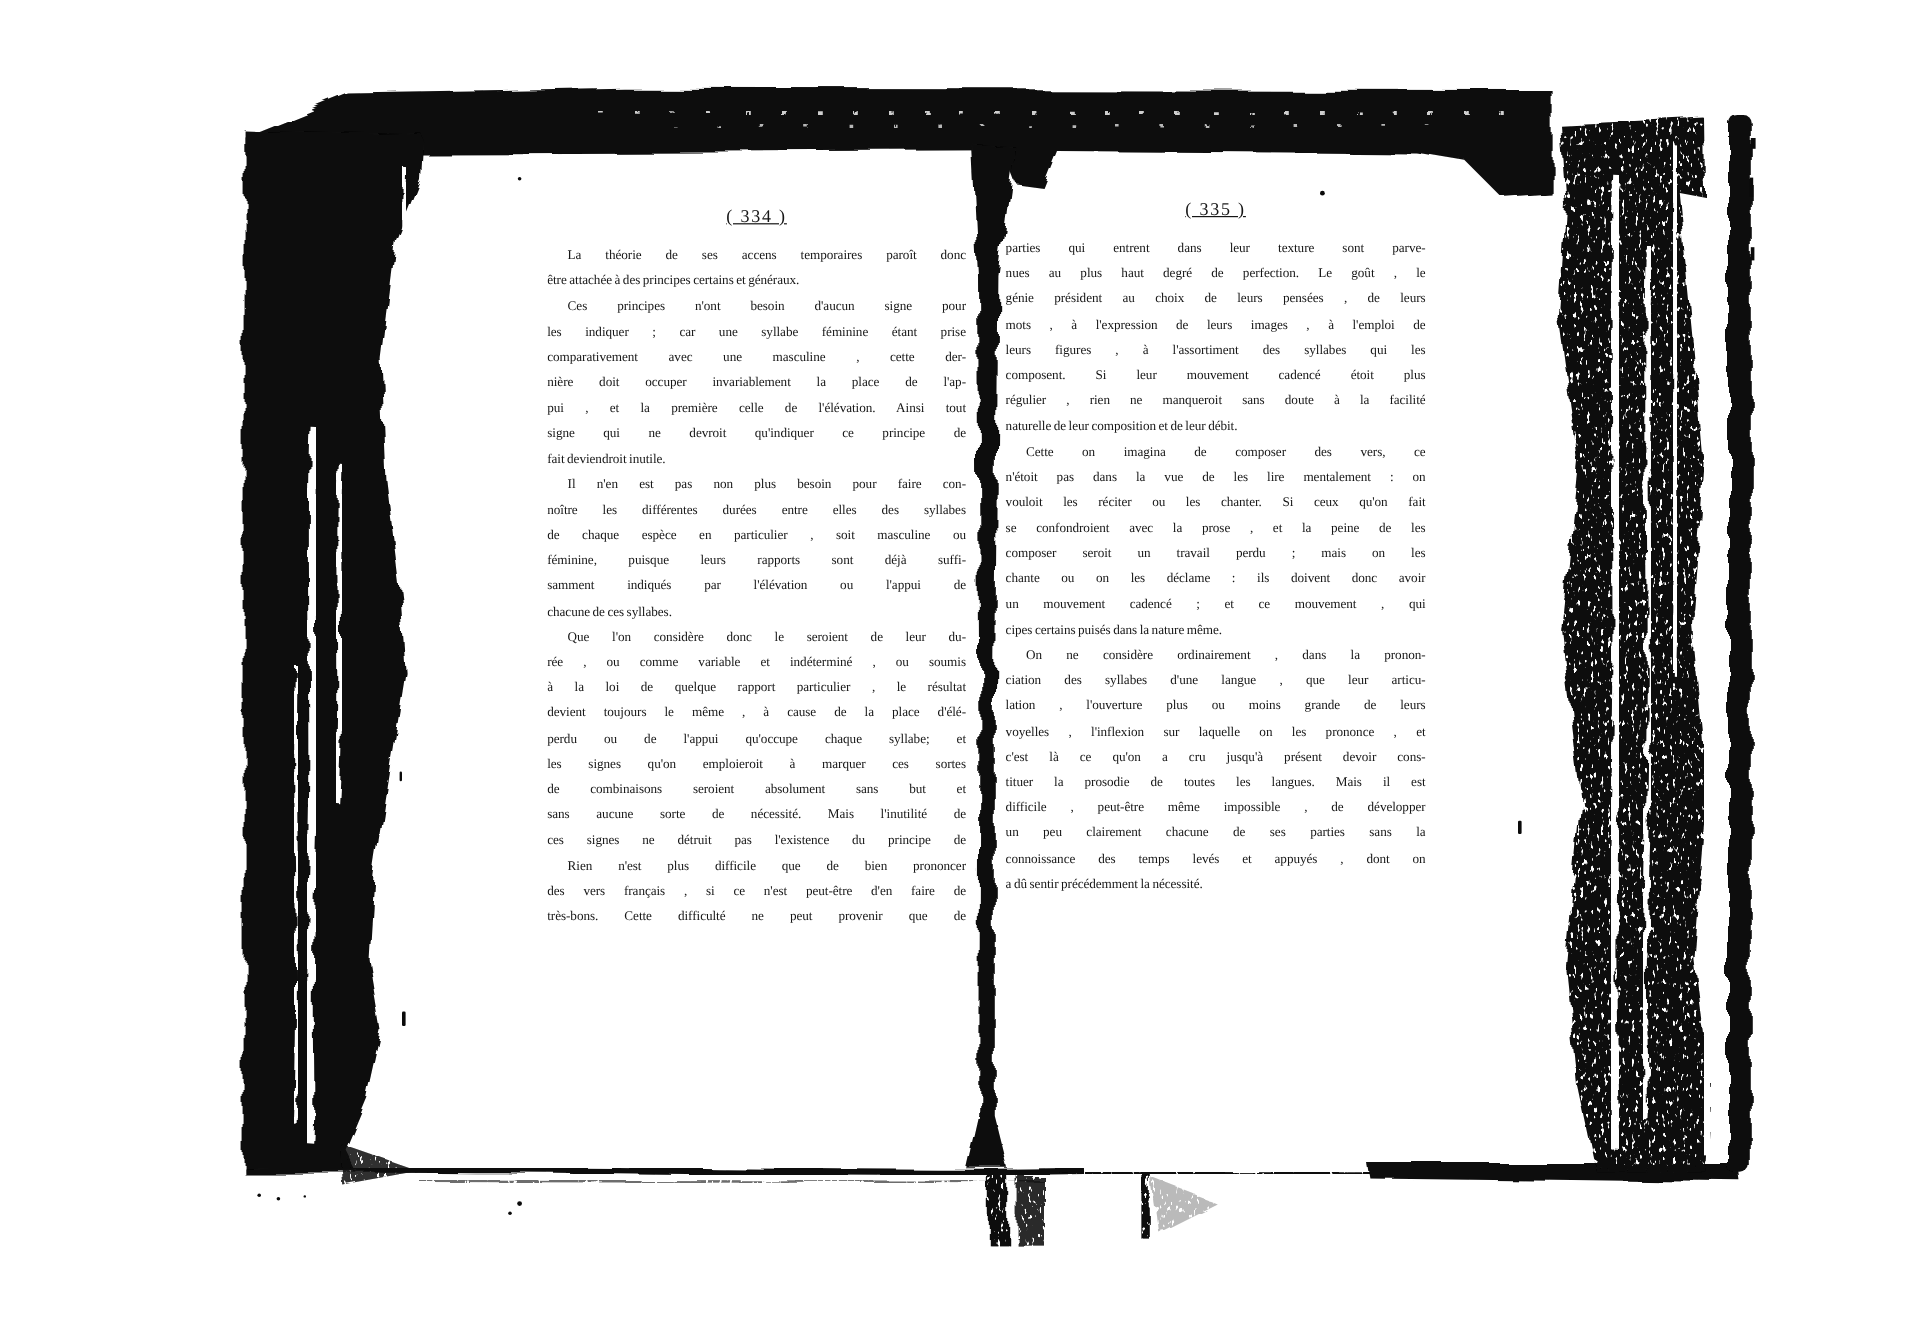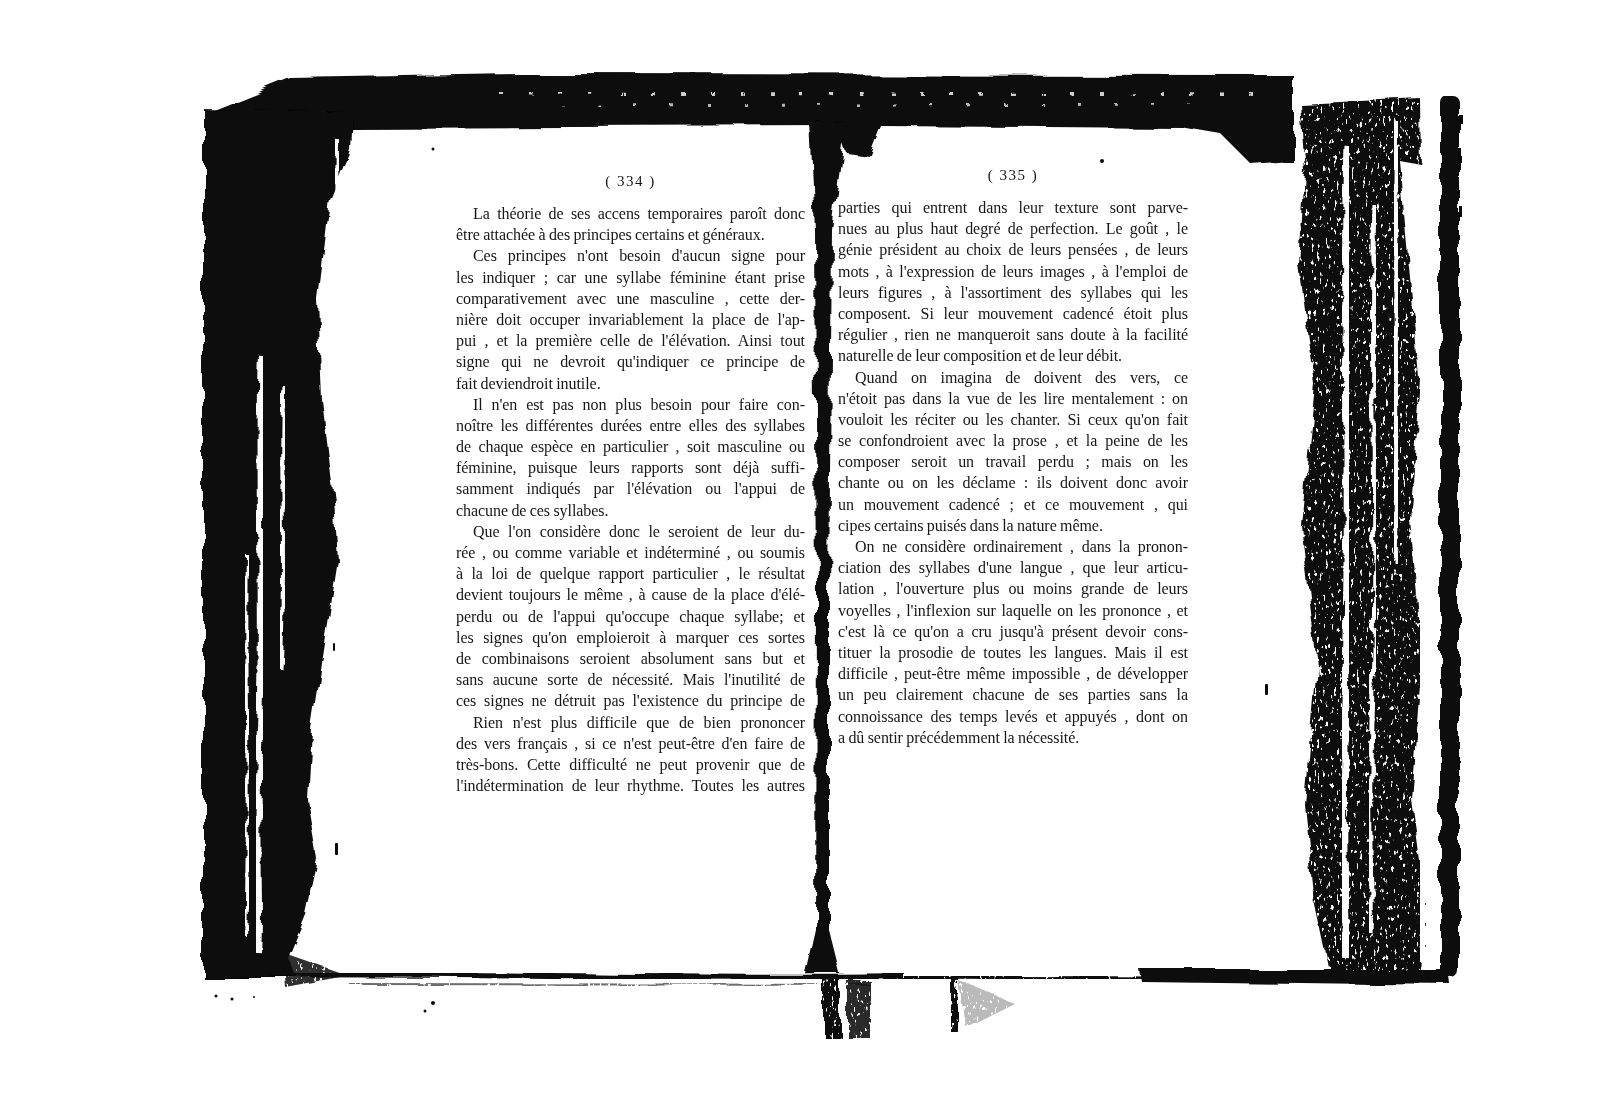--- a/index.html
+++ b/index.html
@@ -31,27 +31,28 @@
   .page.right { left: 838px; top: 164px; width: 350px; }
 
   .pgnum {
     text-align: center;
     font-size: 15px;
     letter-spacing: 1.5px;
     height: 22px;
     line-height: 22px;
     margin-bottom: 11px;
     white-space: pre;
+    text-decoration: underline;
   }
 
   .lines { width: 100%; }
   .line {
     height: 21.2px;
     line-height: 21.2px;
-    font-size: 16px;
+    font-size: 11px;
     overflow: hidden;
     text-align: justify;
     text-align-last: justify;
     word-spacing: -0.6px;
     letter-spacing: -0.05px;
   }
   .line.f  { padding-left: 17px; text-align-last: justify; }
   .line.l  { text-align-last: left; }
 </style>
 </head>
@@ -149,36 +150,35 @@
         <div class="line m">à la loi de quelque rapport particulier , le résultat</div>
         <div class="line m">devient toujours le même , à cause de la place d'élé-</div>
         <div class="line m">perdu ou de l'appui qu'occupe chaque syllabe; et</div>
         <div class="line m">les signes qu'on emploieroit à marquer ces sortes</div>
         <div class="line m">de combinaisons seroient absolument sans but et</div>
         <div class="line m">sans aucune sorte de nécessité. Mais l'inutilité de</div>
         <div class="line m">ces signes ne détruit pas l'existence du principe de</div>
         <div class="line f">Rien n'est plus difficile que de bien prononcer</div>
         <div class="line m">des vers français , si ce n'est peut-être d'en faire de</div>
         <div class="line m">très-bons. Cette difficulté ne peut provenir que de</div>
-        <div class="line m">l'indétermination de leur rhythme. Toutes les autres</div>
       </div>
   </div>
 
   <div class="page right">
     <div class="pgnum">( 335 )</div>
     <div class="lines">
         <div class="line m">parties qui entrent dans leur texture sont parve-</div>
         <div class="line m">nues au plus haut degré de perfection. Le goût , le</div>
         <div class="line m">génie président au choix de leurs pensées , de leurs</div>
         <div class="line m">mots , à l'expression de leurs images , à l'emploi de</div>
         <div class="line m">leurs figures , à l'assortiment des syllabes qui les</div>
         <div class="line m">composent. Si leur mouvement cadencé étoit plus</div>
         <div class="line m">régulier , rien ne manqueroit sans doute à la facilité</div>
         <div class="line l">naturelle de leur composition et de leur débit.</div>
-        <div class="line f">Quand on imagina de doivent des vers, ce</div>
+        <div class="line f">Cette on imagina de composer des vers, ce</div>
         <div class="line m">n'étoit pas dans la vue de les lire mentalement : on</div>
         <div class="line m">vouloit les réciter ou les chanter. Si ceux qu'on fait</div>
         <div class="line m">se confondroient avec la prose , et la peine de les</div>
         <div class="line m">composer seroit un travail perdu ; mais on les</div>
         <div class="line m">chante ou on les déclame : ils doivent donc avoir</div>
         <div class="line m">un mouvement cadencé ; et ce mouvement , qui</div>
         <div class="line l">cipes certains puisés dans la nature même.</div>
         <div class="line f">On ne considère ordinairement , dans la pronon-</div>
         <div class="line m">ciation des syllabes d'une langue , que leur articu-</div>
         <div class="line m">lation , l'ouverture plus ou moins grande de leurs</div>

